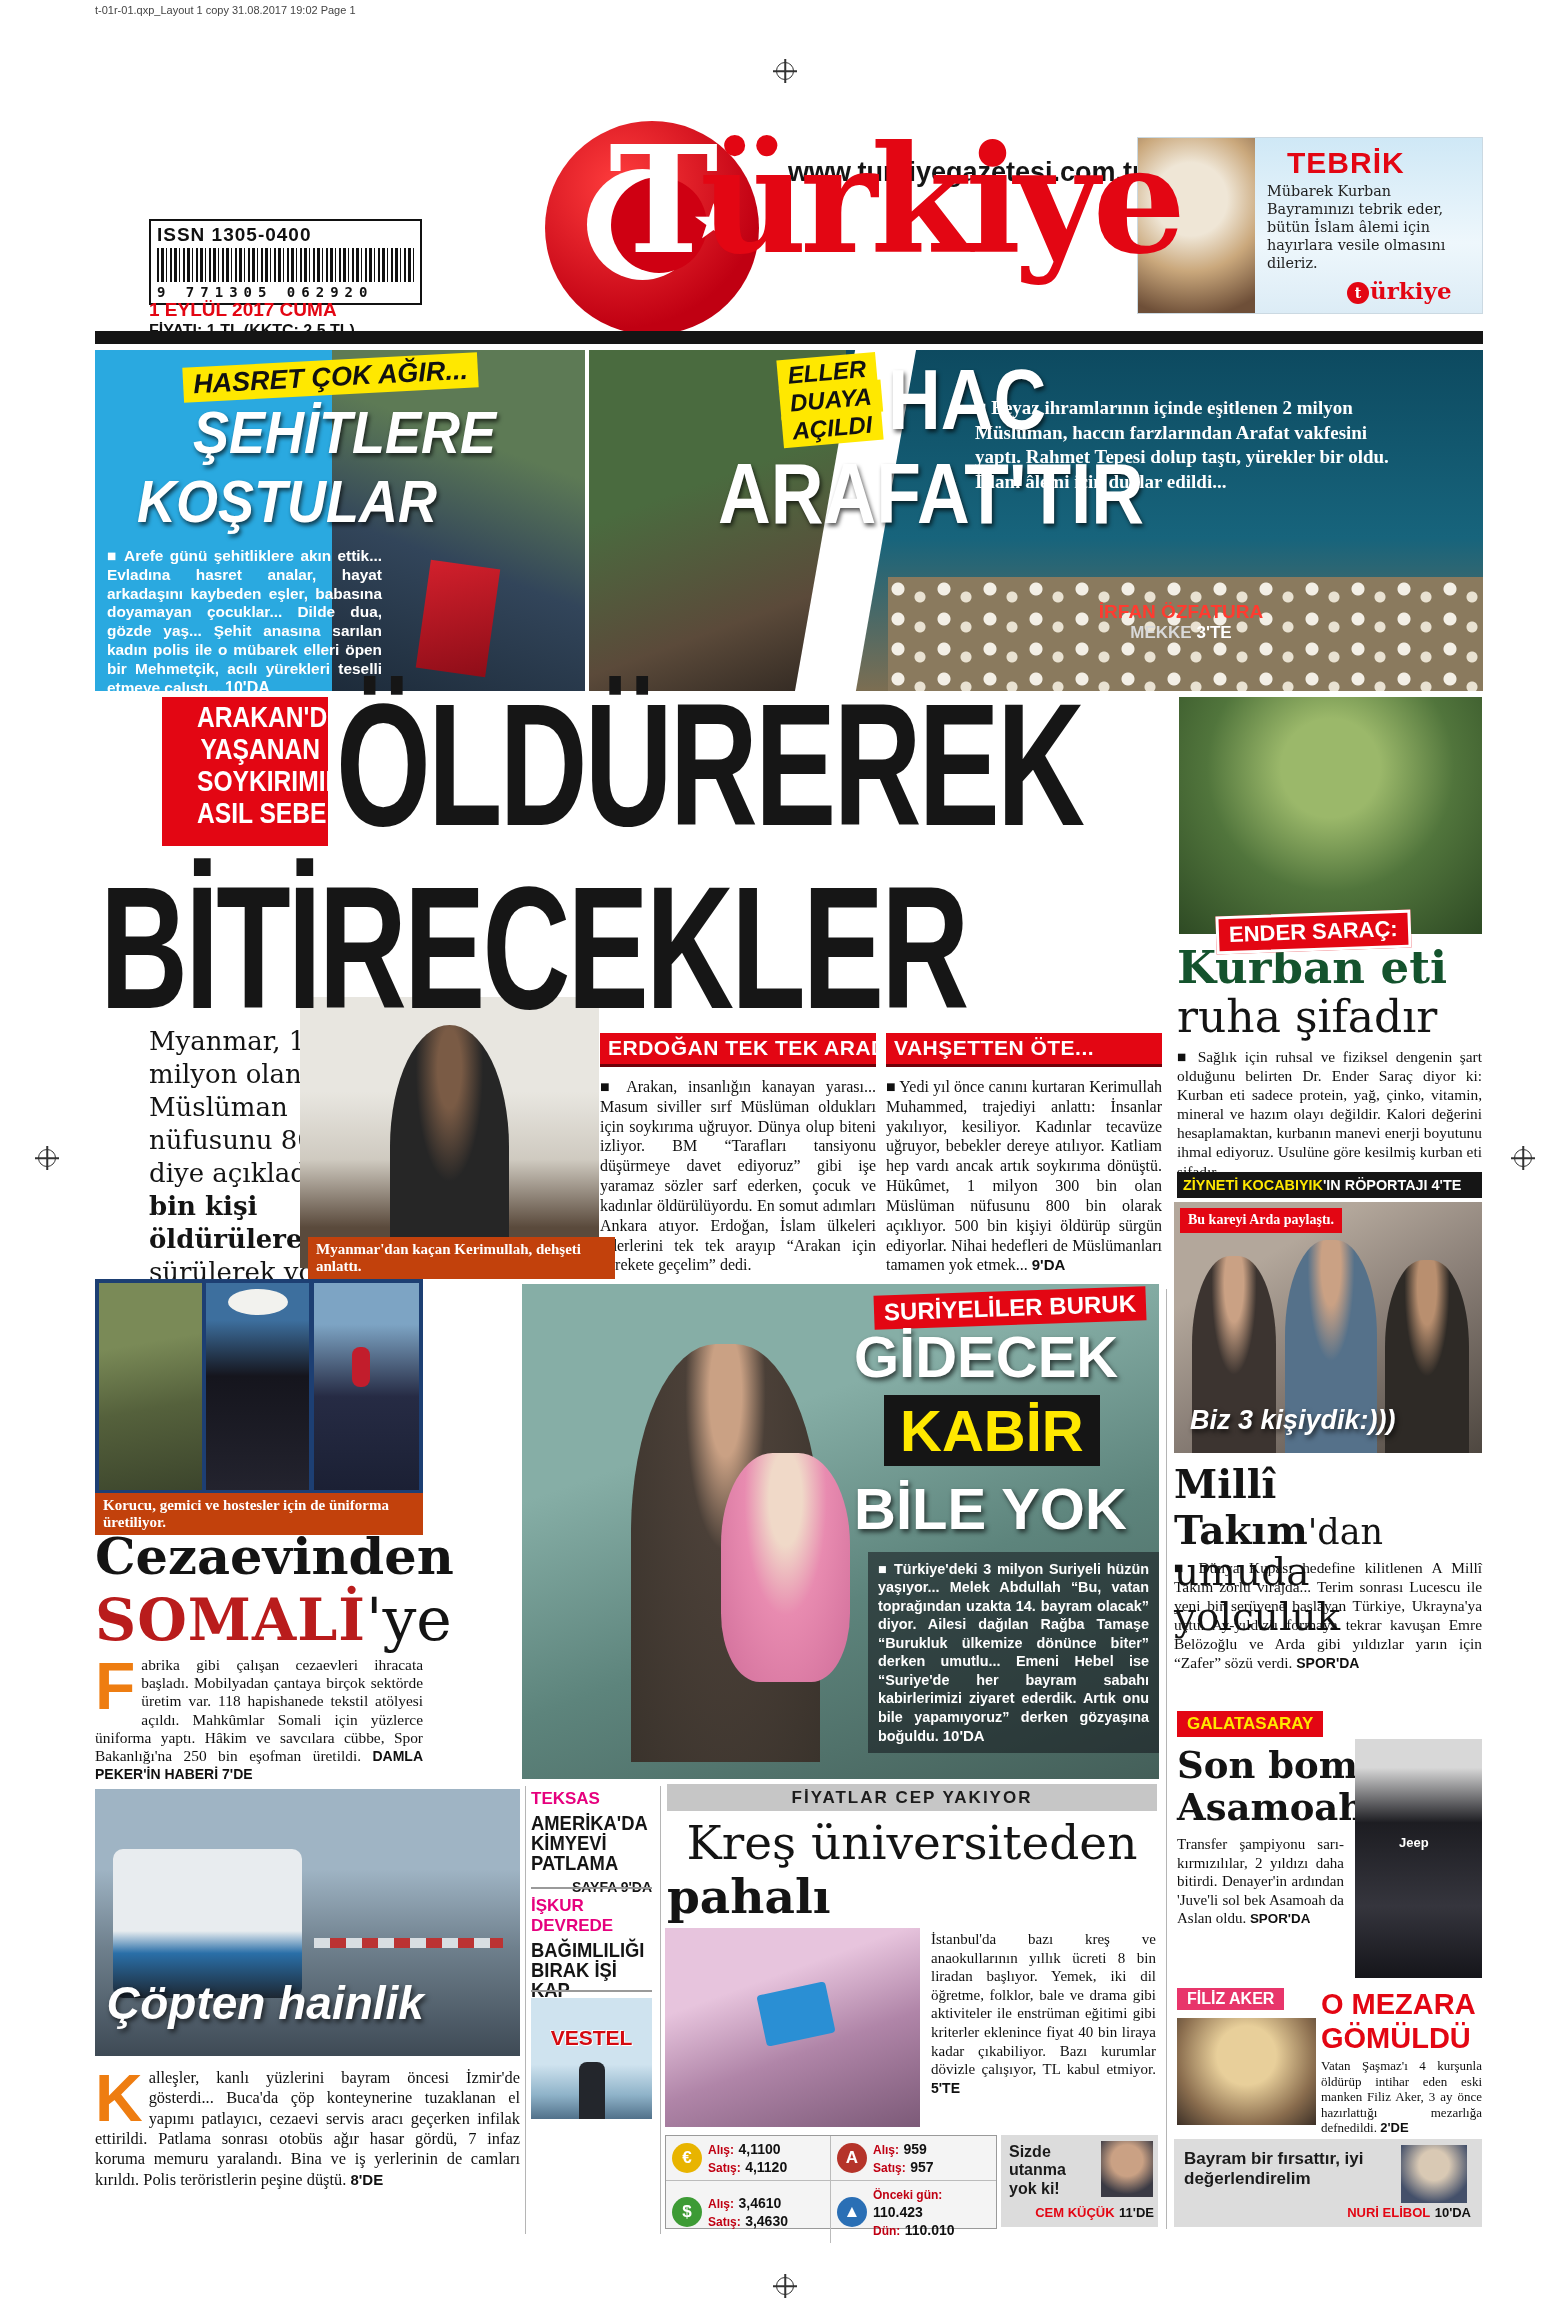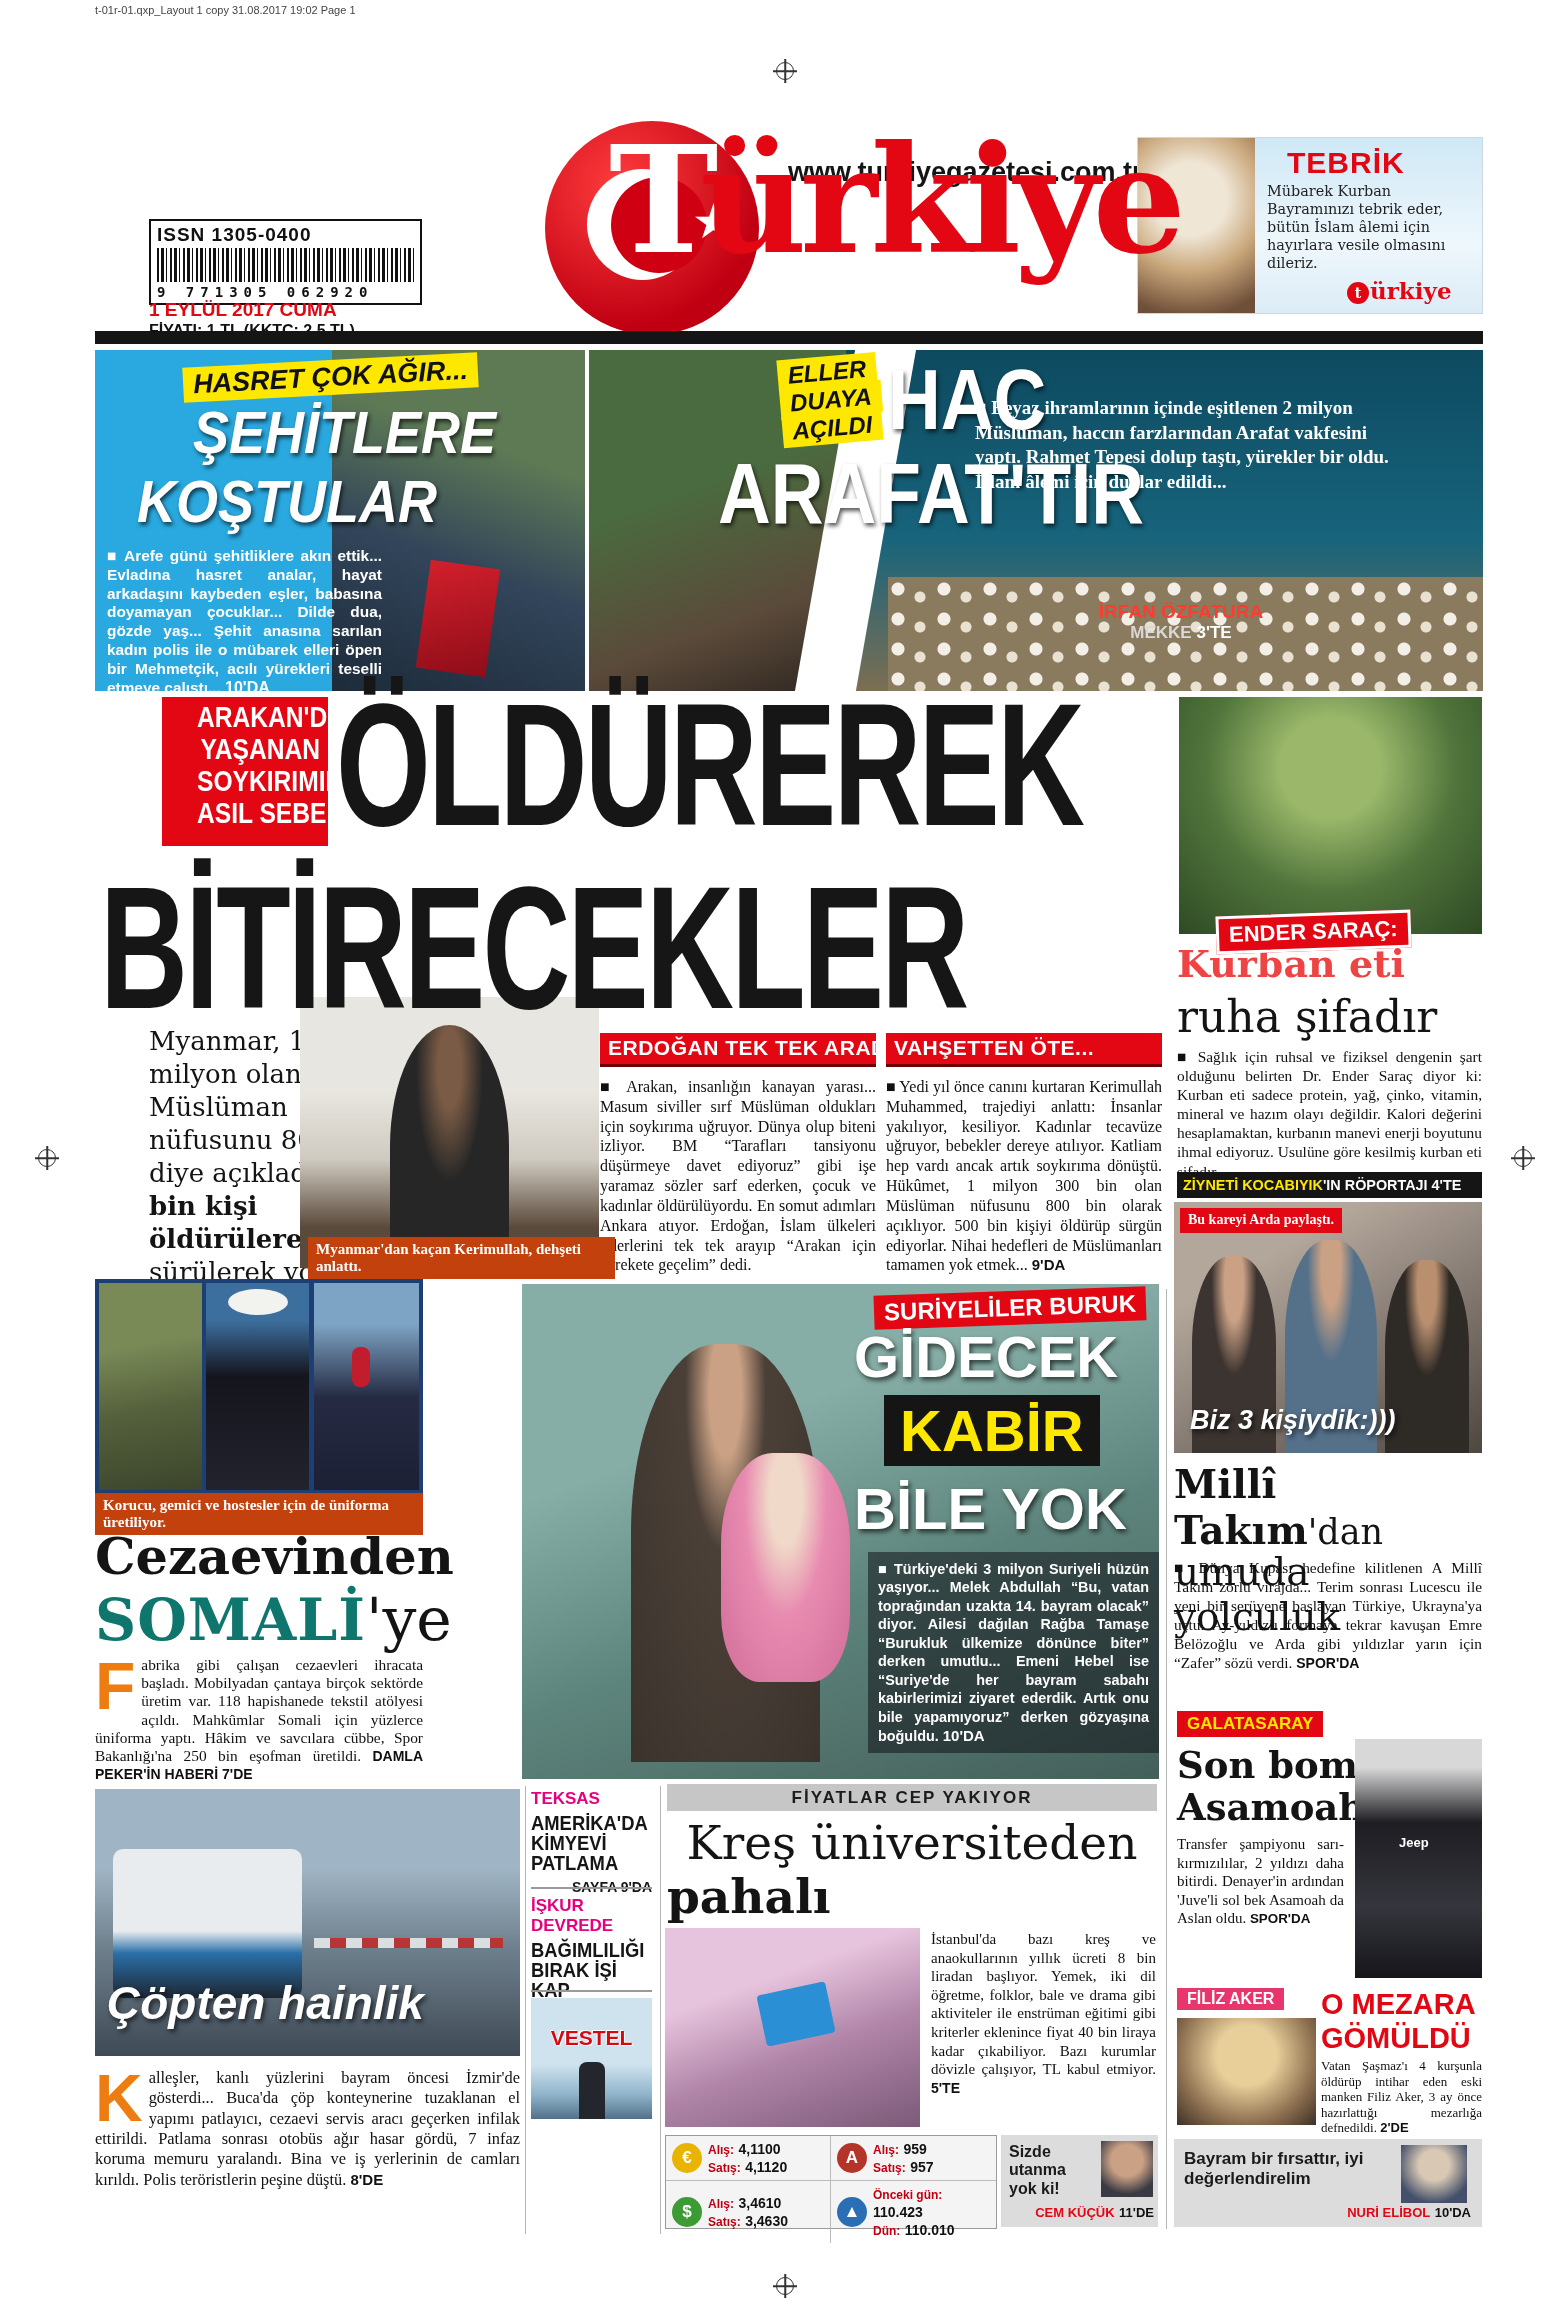--- a/index.html
+++ b/index.html
@@ -138,35 +138,35 @@
     <div class="colhead">ERDOĞAN TEK TEK ARADI</div>
     <p class="colbody" style="margin:10px 0 0;">■ Arakan, insanlığın kanayan yarası... Masum siviller sırf Müslüman oldukları için soykırıma uğruyor. Dünya olup biteni izliyor. BM “Tarafları tansiyonu düşürmeye davet ediyoruz” gibi işe yaramaz sözler sarf ederken, çocuk ve kadınlar öldürülüyordu. En somut adımları Ankara atıyor. Erdoğan, İslam ülkeleri liderlerini tek tek arayıp “Arakan için harekete geçelim” dedi.</p>
   </div>
   <div class="abs" style="left:886px;top:1033px;width:276px;">
     <div class="colhead">VAHŞETTEN ÖTE...</div>
     <p class="colbody" style="margin:10px 0 0;"><span>■ Yedi yıl önce canını kurtaran Kerimullah Muhammed, trajediyi anlattı: İnsanlar yakılıyor, kesiliyor. Kadınlar tecavüze uğruyor, bebekler dereye atılıyor. Katliam hep vardı ancak artık soykırıma dönüştü. Hükûmet, 1 milyon 300 bin olan Müslüman nüfusunu 800 bin olarak açıklıyor. 500 bin kişiyi öldürüp sürgün ediyorlar. Nihai hedefleri de Müslümanları tamamen yok etmek... </span><span class="b sans" style="font-size:15px;">9'DA</span></p>
   </div>
 
   <div class="photo" style="left:1179px;top:697px;width:303px;height:237px;background:radial-gradient(circle at 50% 30%,#9bb86a 0 22%,#51753c 55%,#2e4a24);"></div>
   <div class="abs rbadge" style="left:1216px;top:913px;font-size:22px;border:3px solid #fff;transform:rotate(-2deg);z-index:2;">ENDER SARAÇ:</div>
-  <div class="abs slab b" style="left:1177px;top:941px;font-size:38px;color:#ef4444;">Kurban eti</div>
+  <div class="abs slab b" style="left:1177px;top:941px;font-size:45px;color:#14532d;">Kurban eti</div>
   <div class="abs slab" style="left:1177px;top:991px;font-size:44px;color:#141414;">ruha şifadır</div>
   <p class="abs colbody" style="left:1177px;top:1047px;width:305px;font-size:15.4px;margin:0;">■ Sağlık için ruhsal ve fiziksel dengenin şart olduğunu belirten Dr. Ender Saraç diyor ki: Kurban eti sadece protein, yağ, çinko, vitamin, mineral ve hazım olayı değildir. Kalori değerini hesaplamaktan, kurbanın manevi enerji boyutunu ihmal ediyoruz. Usulüne göre kesilmiş kurban eti şifadır.</p>
   <div class="abs" style="left:1177px;top:1172px;width:305px;background:#151515;padding:5px 6px;box-sizing:border-box;font-size:14.4px;font-weight:bold;white-space:nowrap;"><span style="color:#ffe800;">ZİYNETİ KOCABIYIK</span><span class="white">'IN RÖPORTAJI 4'TE</span></div>
 
   <div class="photo" style="left:95px;top:1279px;width:328px;height:215px;background:#1d3f73;">
     <div class="abs" style="left:4px;top:4px;width:103px;height:207px;background:linear-gradient(170deg,#7a8a57 0 30%,#55613c 60%,#3c452c);"></div>
     <div class="abs" style="left:111px;top:4px;width:103px;height:207px;background:linear-gradient(180deg,#3d6f9e 0 18%,#15151d 45%,#23232e);"></div>
     <div class="abs" style="left:133px;top:10px;width:60px;height:26px;border-radius:50%;background:#f2f2ee;"></div>
     <div class="abs" style="left:219px;top:4px;width:105px;height:207px;background:linear-gradient(180deg,#7da4c4 0 20%,#262b44 55%,#1b2034);"></div>
     <div class="abs" style="left:257px;top:68px;width:18px;height:40px;background:#c21d2c;border-radius:8px;"></div>
   </div>
   <div class="abs capbar" style="left:95px;top:1493px;width:328px;font-size:15px;padding:4px 8px;box-sizing:border-box;">Korucu, gemici ve hostesler için de üniforma üretiliyor.</div>
   <div class="abs slab b" style="left:95px;top:1526px;width:328px;text-align:center;font-size:51px;color:#141414;">Cezaevinden</div>
-  <div class="abs" style="left:95px;top:1584px;width:328px;text-align:center;"><span class="slab b" style="font-size:57px;color:#0f766e;letter-spacing:1px;">SOMALİ</span><span class="slab" style="font-size:60px;color:#141414;">'ye</span></div>
+  <div class="abs" style="left:95px;top:1584px;width:328px;text-align:center;"><span class="slab b" style="font-size:57px;color:#b91c1c;letter-spacing:1px;">SOMALİ</span><span class="slab" style="font-size:60px;color:#141414;">'ye</span></div>
   <p class="abs colbody" style="left:95px;top:1656px;width:328px;font-size:15.4px;line-height:1.18;margin:0;"><span class="dropcap">F</span><span>abrika gibi çalışan cezaevleri ihracata başladı. Mobilyadan çantaya birçok sektörde üretim var. 118 hapishanede tekstil atölyesi açıldı. Mahkûmlar Somali için yüzlerce üniforma yaptı. Hâkim ve savcılara cübbe, Spor Bakanlığı'na 250 bin eşofman üretildi. </span><span class="b sans" style="font-size:14px;">DAMLA PEKER'İN HABERİ 7'DE</span></p>
 
   <div class="photo" style="left:522px;top:1284px;width:637px;height:495px;background:linear-gradient(160deg,#86aea6 0 30%,#5d847c 60%,#445f59);">
     <div class="abs" style="left:109px;top:60px;width:189px;height:418px;background:radial-gradient(ellipse at 50% 12%,#caa184 0 12%,#4b4038 30%,#3a332c);border-radius:45% 45% 0 0;"></div>
     <div class="abs" style="left:199px;top:169px;width:129px;height:229px;background:radial-gradient(ellipse at 50% 20%,#f0d9c8 0 18%,#e88bb0 45%,#d06e9a);border-radius:40% 40% 30% 30%;"></div>
   </div>
   <div class="abs rbadge" style="left:874px;top:1291px;font-size:24px;transform:rotate(-2deg);z-index:2;">SURİYELİLER BURUK</div>
   <div class="abs white b shadow" style="left:854px;top:1323px;font-size:58px;z-index:2;">GİDECEK</div>
   <div class="abs white b shadow" style="left:854px;top:1475px;font-size:58px;z-index:2;">BİLE YOK</div>
   <div class="abs" style="left:884px;top:1395px;background:#151515;padding:2px 16px;z-index:2;"><span class="b" style="font-size:58px;color:#ffe800;">KABİR</span></div>

